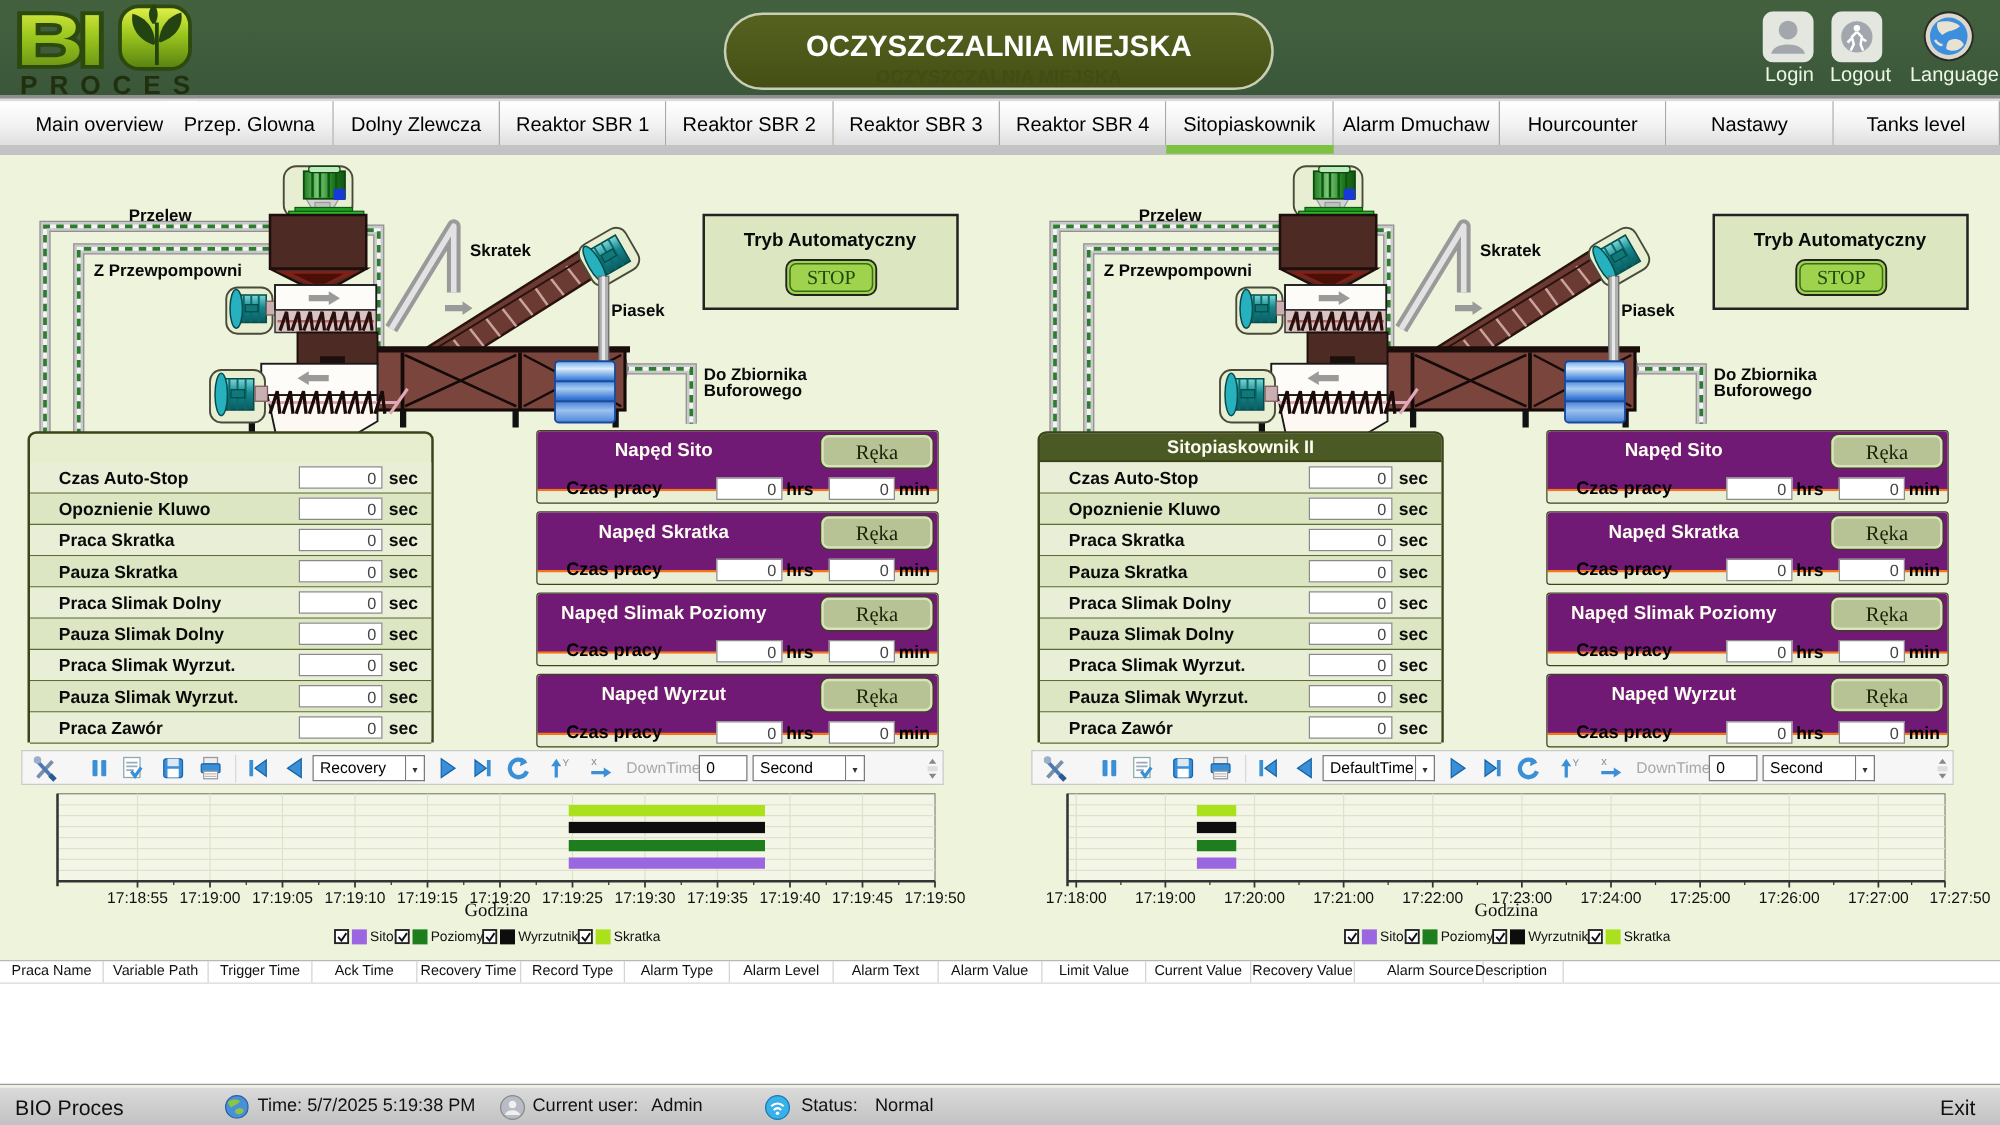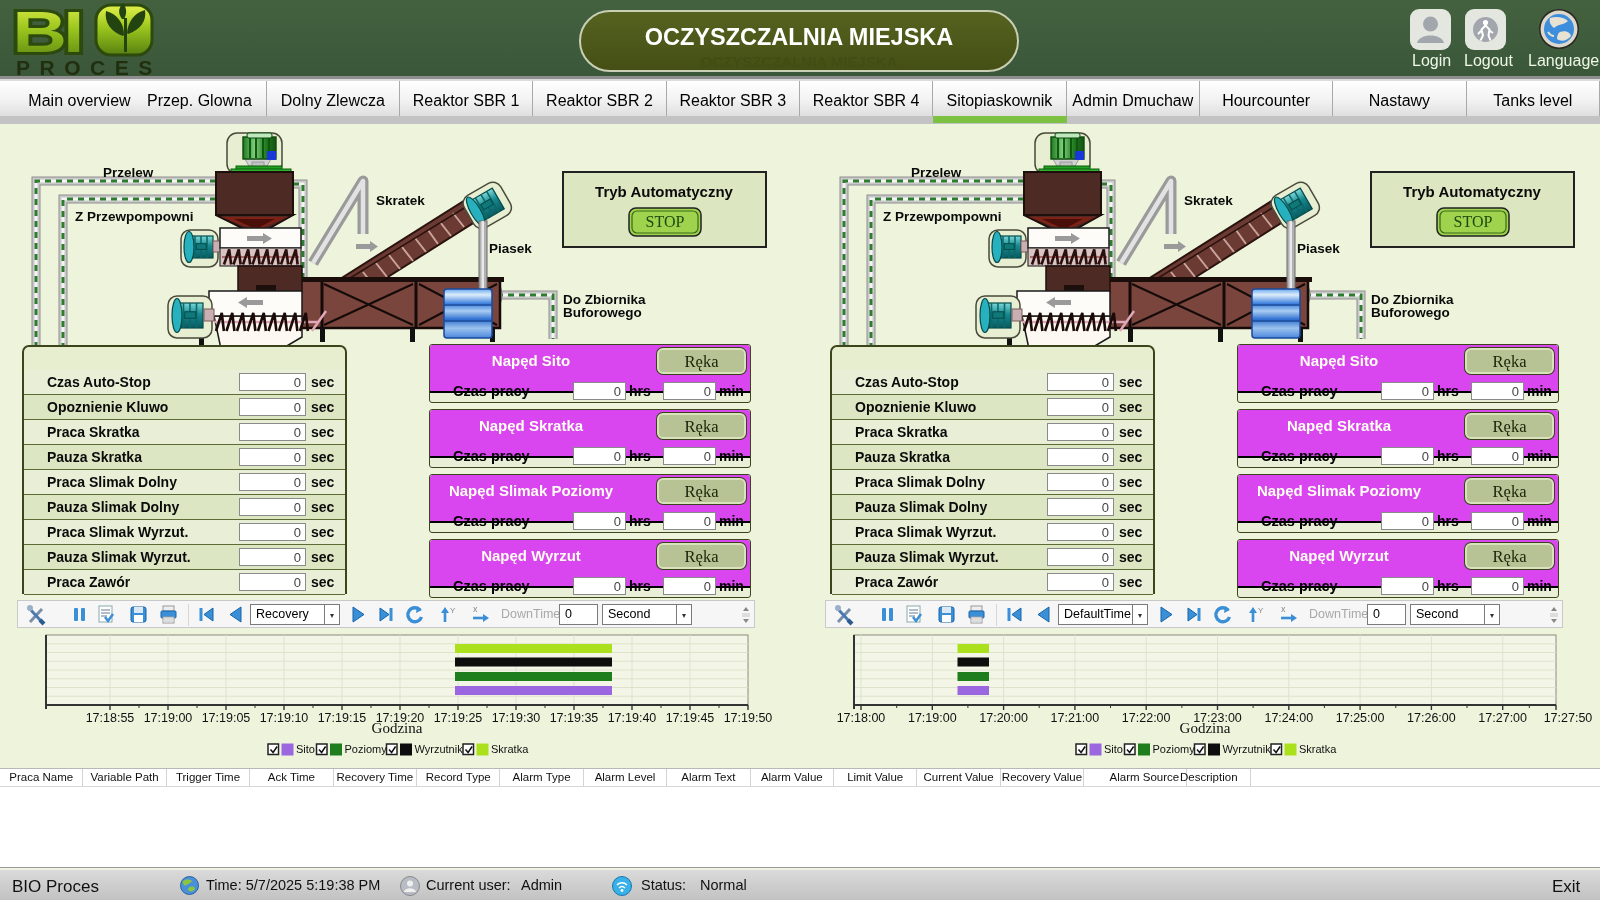--- a/index.html
+++ b/index.html
@@ -27,21 +27,21 @@
  color:#fdfdf2;font-weight:bold;font-size:14.5px;text-align:center;line-height:23px;border-bottom:2px solid #3c441c;}
 .prow{position:absolute;left:0;width:321px;height:25px;border-bottom:1px solid #5c6c34;}
 .prow.odd{background:#e9efd6;}
 .prow.even{background:#dce6c2;}
 .prow .lb{position:absolute;left:23px;top:4px;font-weight:bold;font-size:14px;color:#0a0a0a;}
 .prow .ibox{position:absolute;left:215px;top:3px;width:67px;height:18px;background:#fff;border:1px solid #8a8a8a;
  font-size:13px;color:#444;text-align:right;line-height:17px;padding-right:4px;}
 .prow .un{position:absolute;left:287px;top:4px;font-weight:bold;font-size:14px;color:#0a0a0a;}
 
 .npanel{position:absolute;left:429px;width:322px;height:59px;border:1px solid #3c441c;background:#e9efd6;border-radius:3px;}
-.npanel .nhd{position:absolute;left:0;top:0;width:100%;height:48px;background:#d946ef;border-bottom:2px solid #000000;border-radius:3px 3px 0 0;}
+.npanel .nhd{position:absolute;left:0;top:0;width:100%;height:48px;background:#701a75;border-bottom:2px solid #f97316;border-radius:3px 3px 0 0;}
 .npanel .nt{position:absolute;left:0;top:7px;width:202px;text-align:center;color:#fdfdf2;font-weight:bold;font-size:15px;}
 .reka{position:absolute;left:227px;top:3px;width:89px;height:26px;background:#b7c394;border:2px solid #d9e2bd;border-radius:6px;
  box-shadow:0 0 0 1px #39421b;color:#1a2208;font-family:"Liberation Serif",serif;font-size:16.5px;text-align:center;line-height:23px;}
 .npanel .crow{position:absolute;left:0;top:34px;width:100%;height:25px;}
 .crow .lb{position:absolute;left:23px;top:4px;font-weight:bold;font-size:14.5px;}
 .crow .b1{position:absolute;left:143px;top:3px;width:53px;height:18px;background:#fff;border:1px solid #8a8a8a;font-size:13px;color:#444;text-align:right;line-height:17px;padding-right:4px;}
 .crow .u1{position:absolute;left:199px;top:4px;font-weight:bold;font-size:14px;}
 .crow .b2{position:absolute;left:233px;top:3px;width:53px;height:18px;background:#fff;border:1px solid #8a8a8a;font-size:13px;color:#444;text-align:right;line-height:17px;padding-right:4px;}
 .crow .u2{position:absolute;left:289px;top:4px;font-weight:bold;font-size:14px;}
 
@@ -105,21 +105,21 @@
 <div class="tbbtn" style="left:1528px;top:52px;">Language</div>
 <div class="tabs">
     <div class="tab" style="left:0.0px;width:160px;">Main overview</div>
     <div class="tab" style="left:133.3px;width:133.3px;">Przep. Glowna</div>
     <div class="tab" style="left:266.7px;width:133.3px;">Dolny Zlewcza</div>
     <div class="tab" style="left:400.0px;width:133.3px;">Reaktor SBR 1</div>
     <div class="tab" style="left:533.3px;width:133.3px;">Reaktor SBR 2</div>
     <div class="tab" style="left:666.7px;width:133.3px;">Reaktor SBR 3</div>
     <div class="tab" style="left:800.0px;width:133.3px;">Reaktor SBR 4</div>
     <div class="tab" style="left:933.3px;width:133.3px;">Sitopiaskownik</div>
-    <div class="tab" style="left:1066.7px;width:133.3px;">Admin Dmuchaw</div>
+    <div class="tab" style="left:1066.7px;width:133.3px;">Alarm Dmuchaw</div>
     <div class="tab" style="left:1200.0px;width:133.3px;">Hourcounter</div>
     <div class="tab" style="left:1333.3px;width:133.3px;">Nastawy</div>
     <div class="tab" style="left:1466.7px;width:133.3px;">Tanks level</div>
   </div>
 <div class="tabstrip"></div>
 <div class="tabgreen" style="left:933.3px;width:133.3px;"></div>
 <div class="half" style="left:0px;">
     <svg class="abs" style="left:0;top:0;" width="792" height="270" viewBox="0 0 792 270">
       <defs>
         <linearGradient id="gmot" x1="0" y1="0" x2="1" y2="0">
@@ -628,20 +628,21 @@
       <text x="489" y="128" font-size="13.5" font-weight="bold" fill="#0a0a0a">Piasek</text>
       <text x="563" y="179" font-size="13.5" font-weight="bold" fill="#0a0a0a">Do Zbiornika</text>
       <text x="563" y="192" font-size="13.5" font-weight="bold" fill="#0a0a0a">Buforowego</text>
       <rect x="563" y="47" width="203" height="75" fill="#dce6c1" stroke="#222" stroke-width="2"></rect>
       <text x="664" y="72" font-size="15" font-weight="bold" fill="#0a0a0a" text-anchor="middle">Tryb Automatyczny</text>
       <rect x="629" y="83" width="72" height="28" rx="7" fill="#9fd24d" stroke="#222" stroke-width="1.5"></rect>
       <rect x="632" y="86" width="66" height="22" rx="5" fill="none" stroke="#3a6a1a" stroke-width="1.2"></rect>
       <text x="665" y="102" font-size="16" font-family="Liberation Serif,serif" fill="#1c4a10" text-anchor="middle">STOP</text>
     </svg>
     <div class="ptable">
+      <div class="hd">Sitopiaskownik II</div>
       <div class="prow odd" style="top:23px;">
         <div class="lb">Czas Auto-Stop</div>
         <div class="ibox">0</div>
         <div class="un">sec</div>
       </div>
       <div class="prow even" style="top:48px;">
         <div class="lb">Opoznienie Kluwo</div>
         <div class="ibox">0</div>
         <div class="un">sec</div>
       </div>

